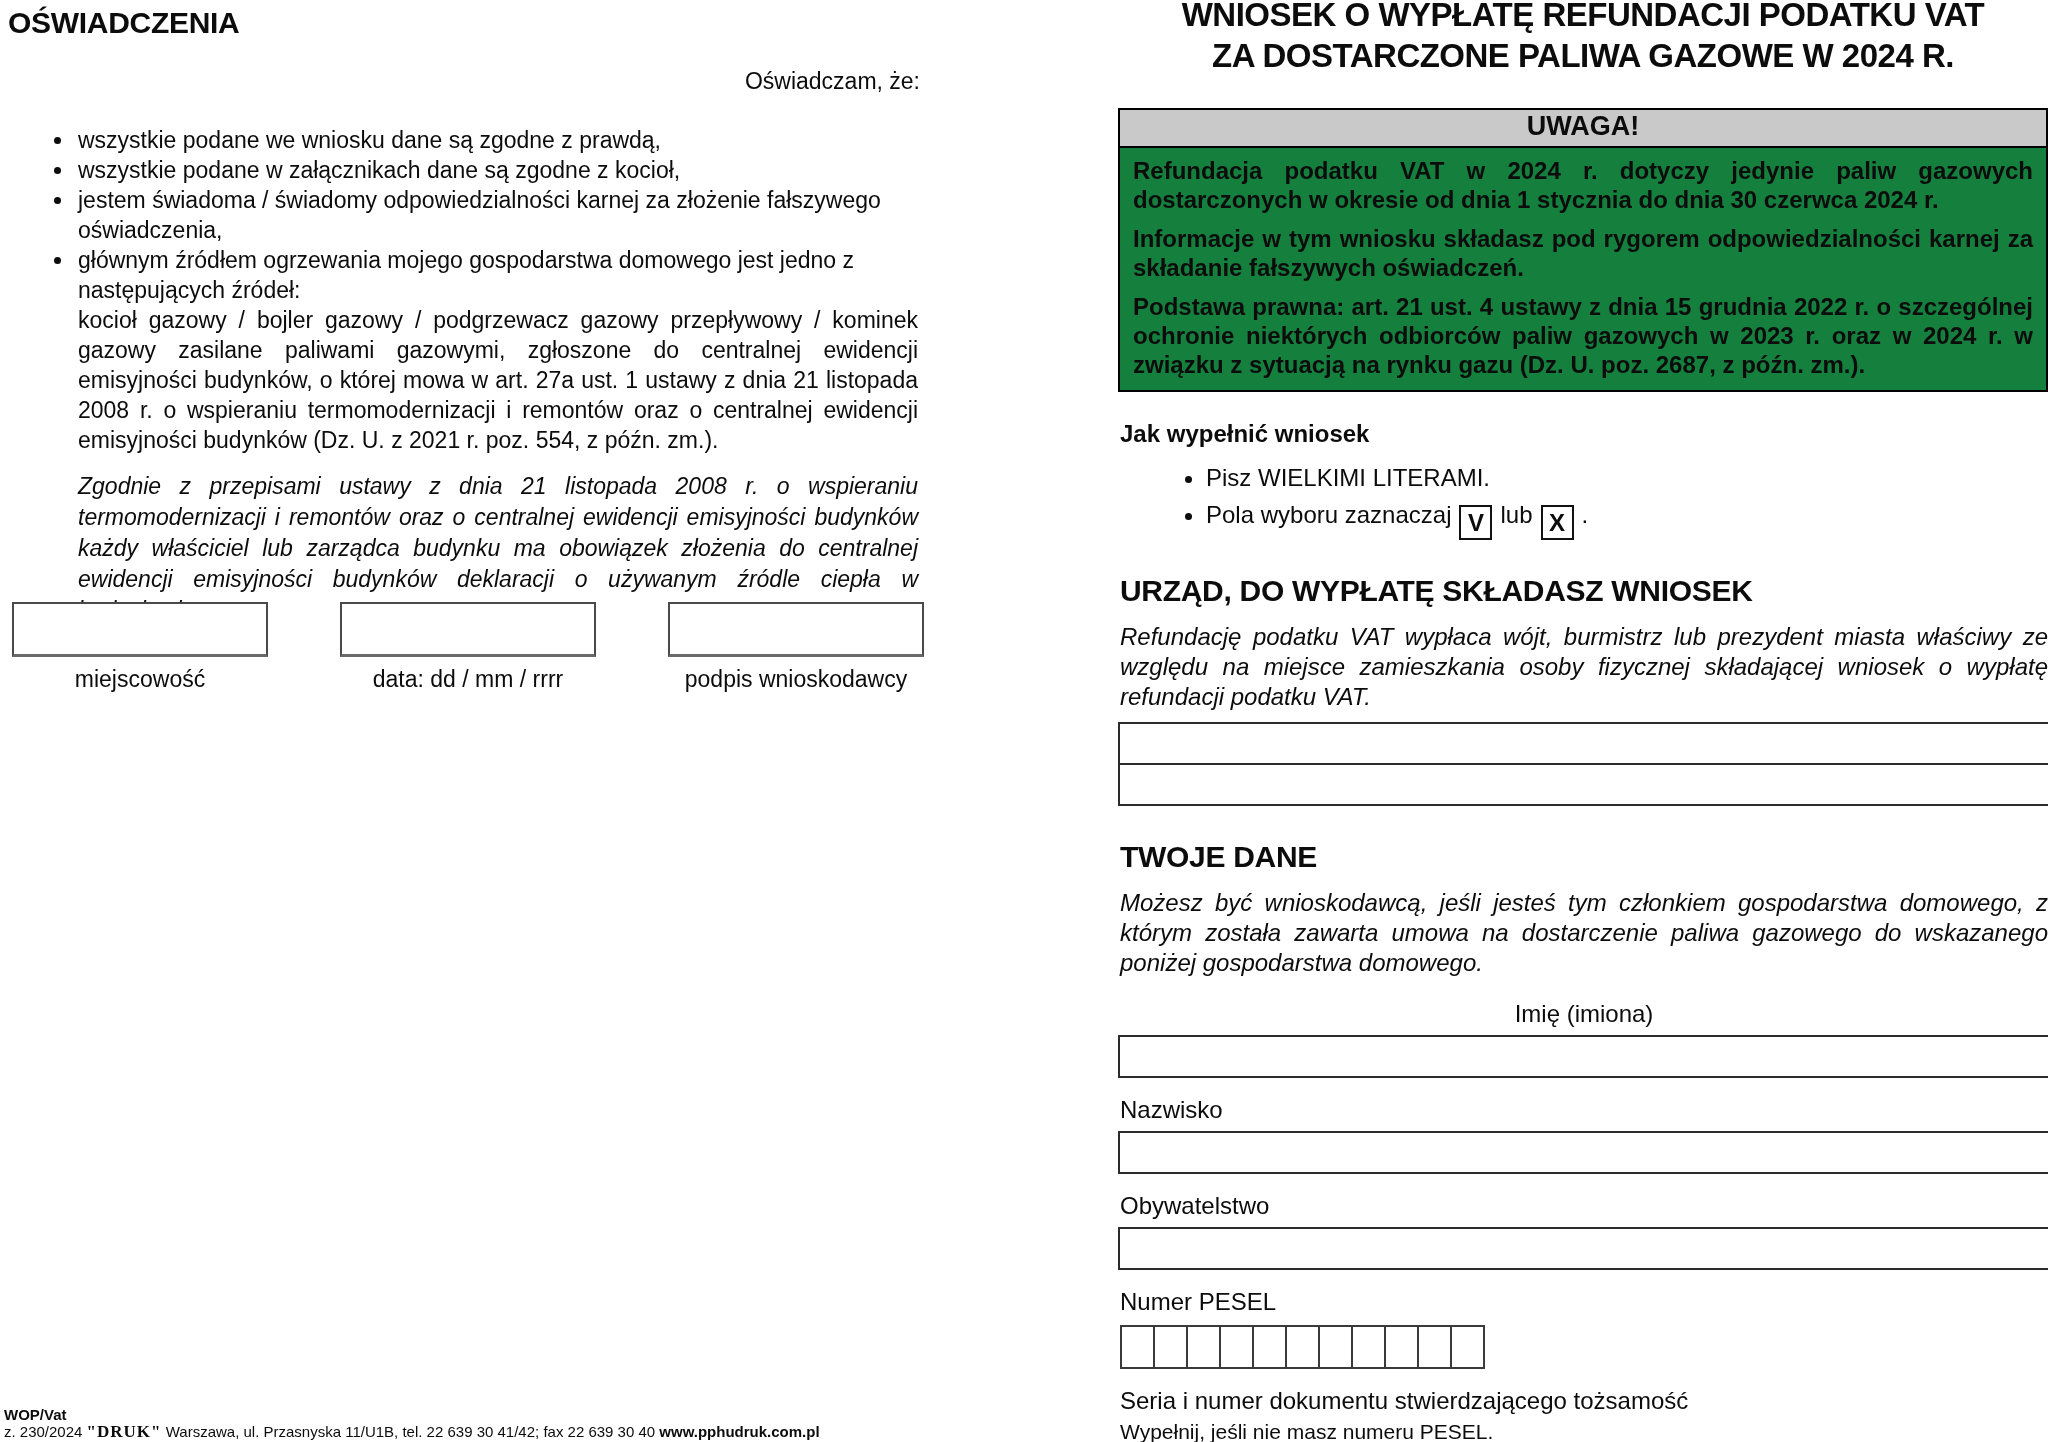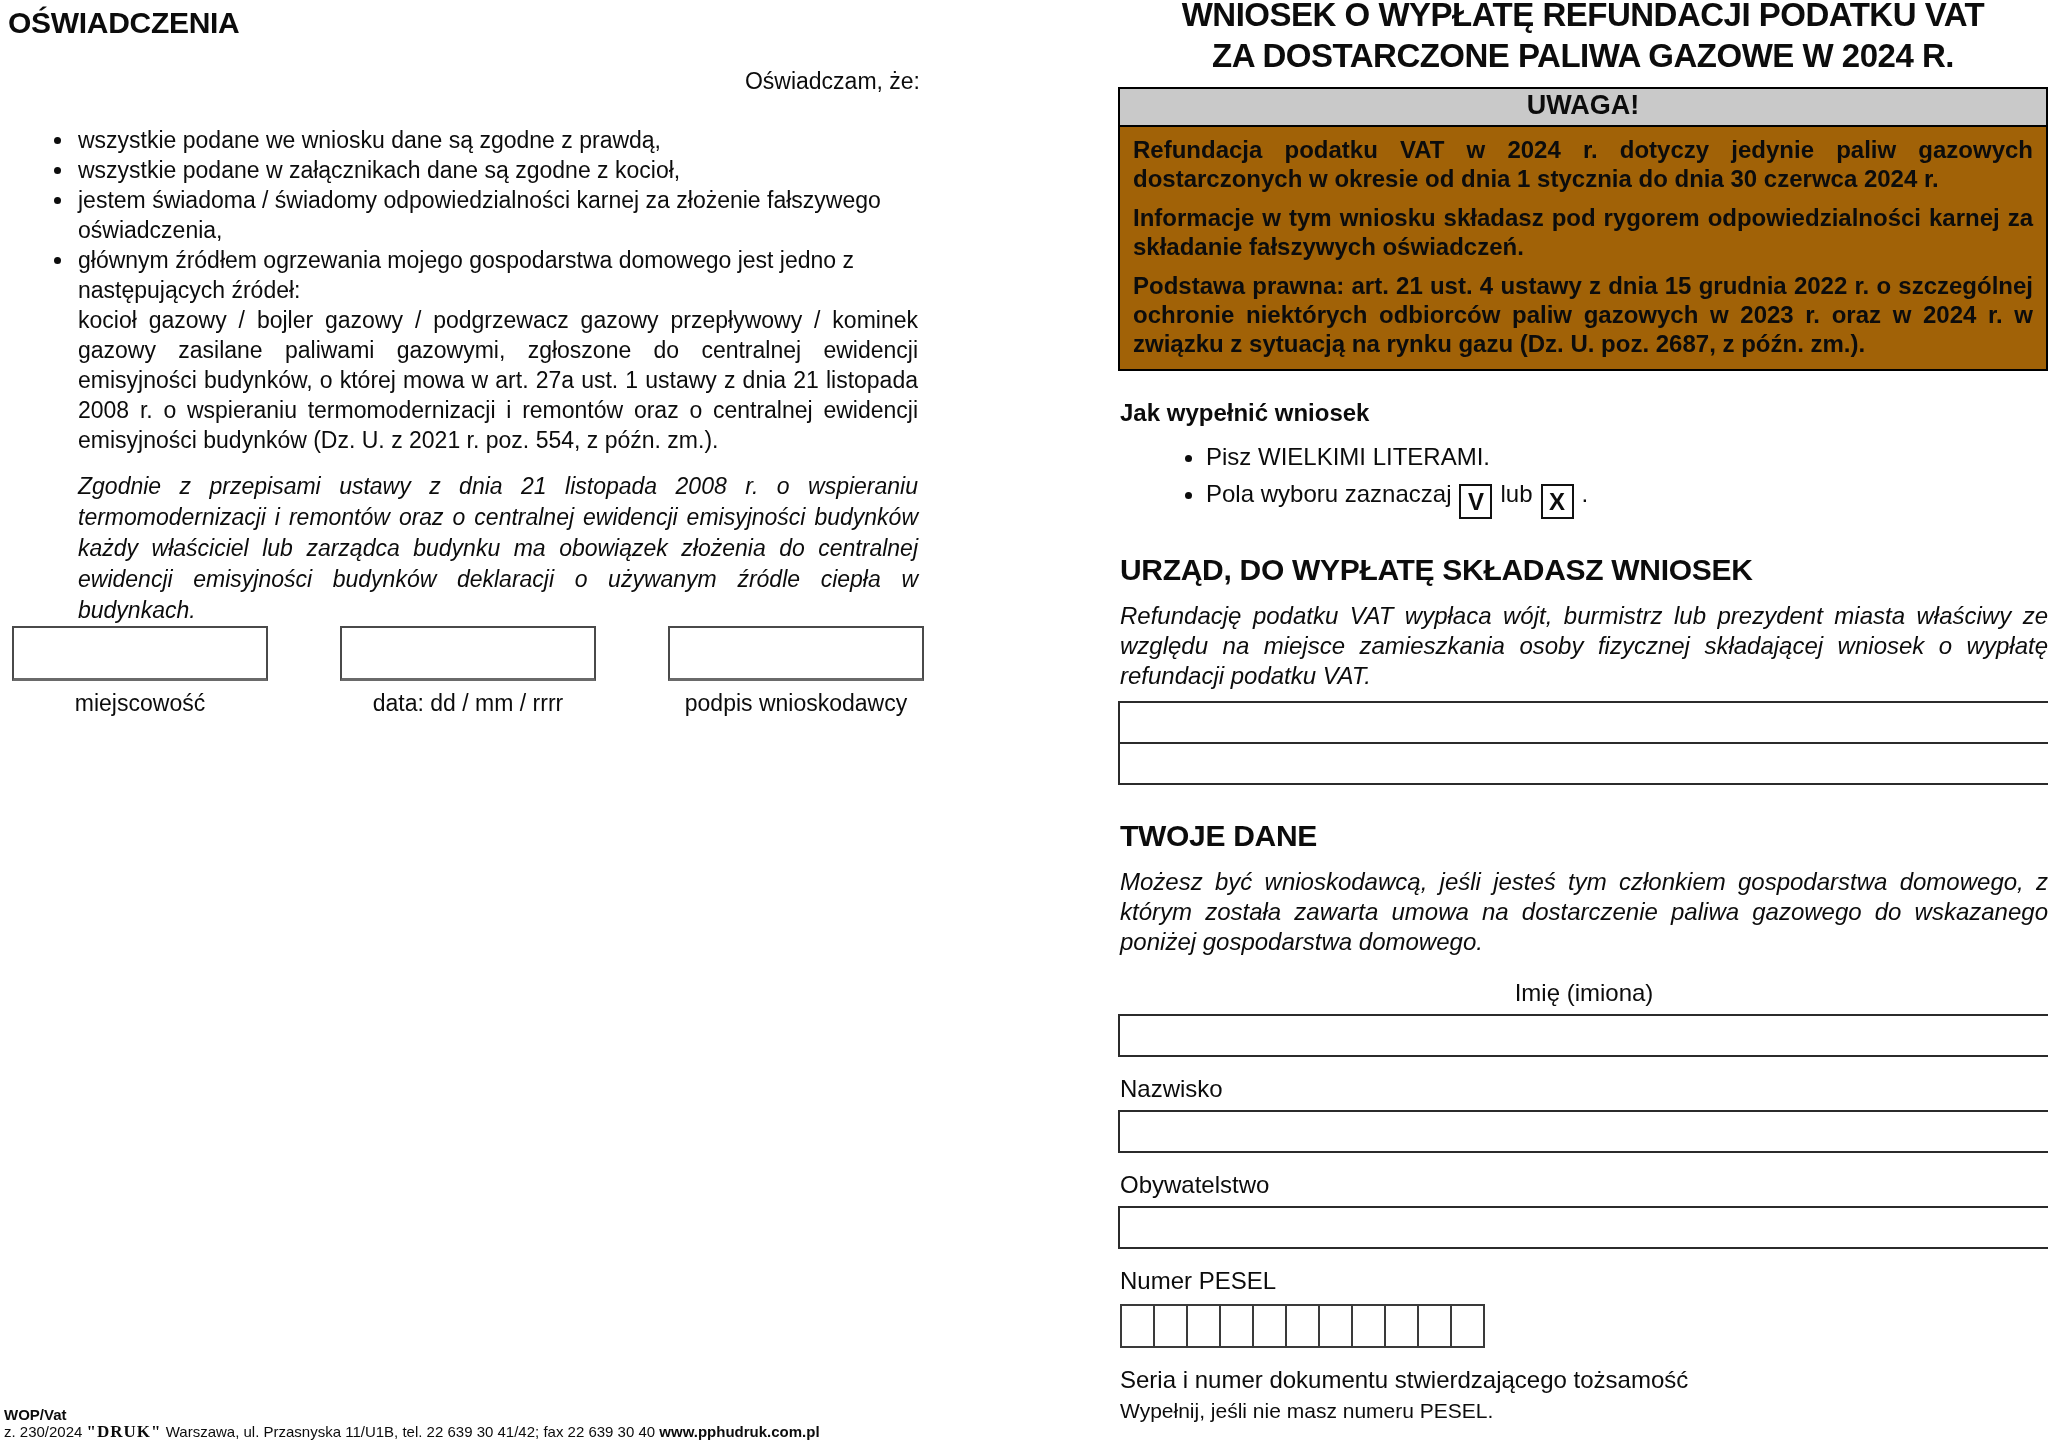--- a/index.html
+++ b/index.html
@@ -10,33 +10,33 @@
     -webkit-font-smoothing:antialiased;
   }
   
   .col-left{position:absolute;left:8px;top:6px;width:912px;}
   .left-heading{font-size:30px;font-weight:700;margin:0;letter-spacing:-0.3px;}
   .intro{font-size:23px;margin-top:28px;text-align:right;}
   ul.decl{margin:30px 0 0;padding-left:67px;}
   ul.decl li{font-size:23px;line-height:30px;padding-left:3px;}
   .cont-para{font-size:23px;line-height:30px;text-align:justify;margin:0 0 16px 70px;width:840px;}
   .note-left{font-style:italic;font-size:23px;line-height:31px;text-align:justify;margin:2px 0 0 70px;width:840px;}
-  .signature-row{position:absolute;left:4px;top:620px;width:912px;display:flex;justify-content:space-between;}
+  .signature-row{position:absolute;left:4px;top:596px;width:912px;display:flex;justify-content:space-between;}
   .sig{width:256px;text-align:center;}
   .sig-box{height:55px;border:2px solid #4a4a4a;border-bottom:3px solid #6a6a6a;background:#fff;box-sizing:border-box;width:100%;padding:0;}
   .sig-label{font-size:23px;margin-top:9px;}
   
   .footer{position:absolute;left:4px;top:1406px;font-size:15px;line-height:17px;white-space:nowrap;}
   .fbold{font-weight:700;}
   .druk{font-family:"Liberation Serif", serif;font-weight:700;font-size:17px;letter-spacing:1px;}
   .furl{font-weight:700;}
   
   .col-right{position:absolute;left:1118px;top:0;width:930px;}
   .title{ text-align:center;font-weight:700;font-size:33px;line-height:41px;margin-top:-6px;letter-spacing:-0.5px;}
-  .uwaga-box{border:2px solid #000;margin-top:11px;background:#a16207;}
+  .uwaga-box{border:2px solid #000;margin-top:32px;background:#15803d;}
   .uwaga-header{background:#c9c9c9;border-bottom:2px solid #000;font-weight:700;font-size:27px;text-align:center;padding:1px 0 4px;}
   .uwaga-body{padding:8px 13px 11px;}
   .uwaga-body p{font-size:24px;line-height:29px;margin:0 0 10px;text-align:justify;font-weight:bold;}
   .uwaga-body p:last-child{margin-bottom:0;}
   .howto-heading{font-size:24px;font-weight:700;margin:28px 0 0 2px;}
   ul.howto{margin:14px 0 0;padding-left:88px;}
   ul.howto li{font-size:24px;line-height:31px;margin-bottom:6px;}
   .cbx{display:inline-block;width:29px;height:31px;border:2px solid #111;font-weight:700;font-size:24px;line-height:31px;text-align:center;margin:0 8px;vertical-align:-8px;background:#fff;}
   h2.section{font-size:30px;font-weight:700;margin:34px 0 0 2px;letter-spacing:-0.3px;}
   .note-italic{font-style:italic;font-size:24px;line-height:30px;text-align:justify;margin:14px 0 0 2px;width:928px;}

